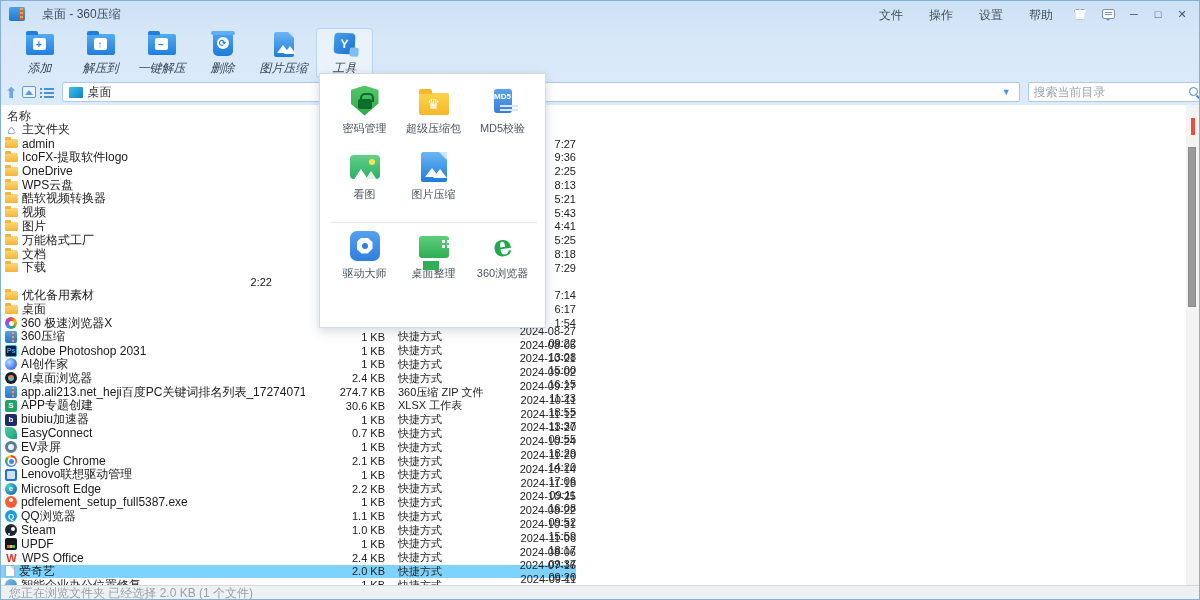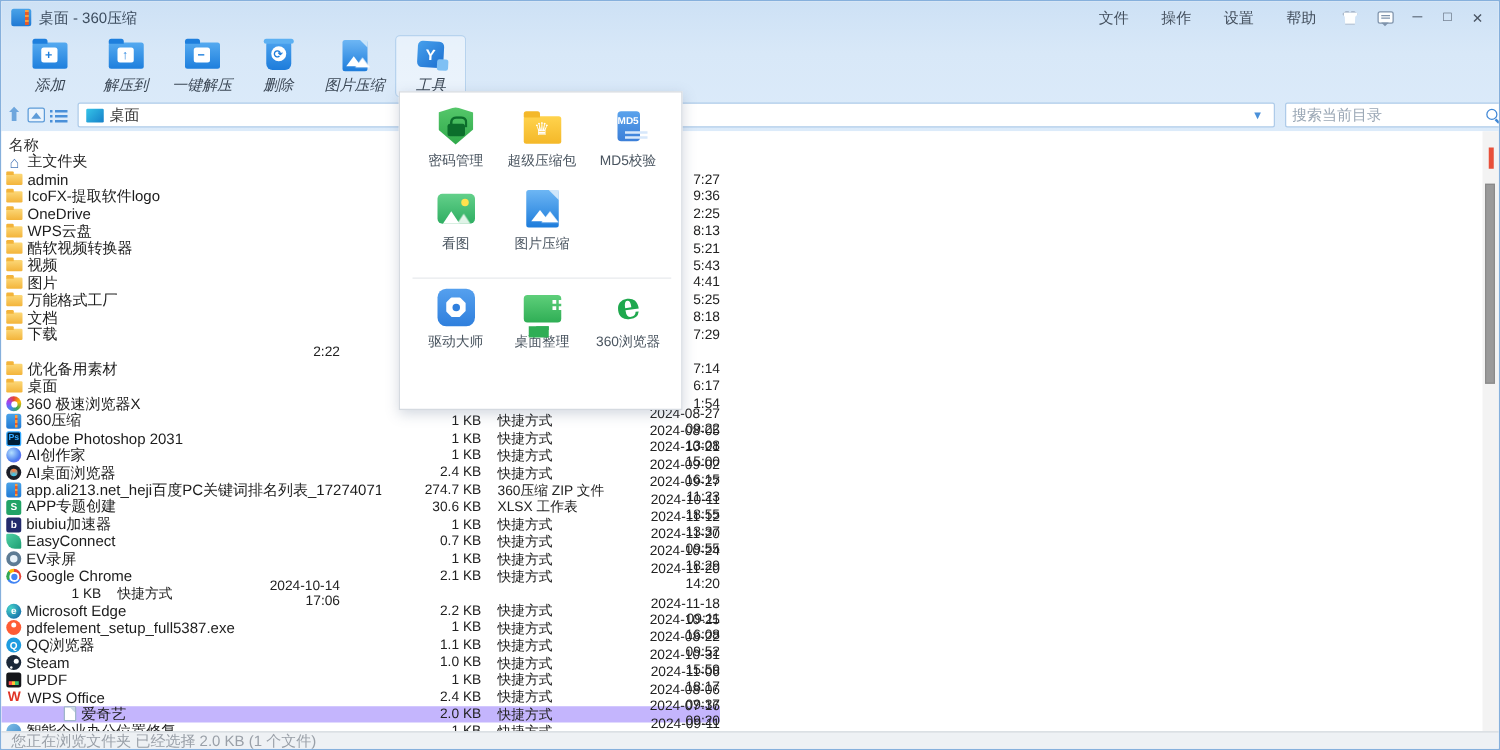--- a/index.html
+++ b/index.html
@@ -11,21 +11,21 @@
   }
   
   .chrome { position:absolute; left:0; top:0; width:1198px; height:104px;
     background:linear-gradient(180deg,#cde1f5 0%,#d8e8f8 40%,#dcebfa 100%); }
   
   .titlebar { position:absolute; left:0; top:0; width:100%; height:26px; display:flex; align-items:center; }
   .app-ico { width:16px; height:14px; margin:0 6px 0 8px; position:relative;
     background:linear-gradient(180deg,#4aa3e8,#1f79d4); border-radius:2px; }
   .app-ico::after { content:""; position:absolute; right:2px; top:1px; width:3px; height:12px;
     background:repeating-linear-gradient(180deg,#ff9d3b 0 2px,#e85a2a 2px 4px); }
-  .title-text { font-size:12px; color:#3c4c5e; }
+  .title-text { font-size:12px; color:#3c4c5e;margin-left:11px; }
   .tb-spacer { flex:1; }
   .menu-item { font-size:12px; color:#44505e; padding:4px 13px; cursor:default; }
   .tb-iconbtn { width:24px; height:18px; display:flex; align-items:center; justify-content:center; margin:0 2px; }
   .shirt { width:13px; height:11px; background:#fdfefe; border:1px solid #8fa4bd;
     clip-path:polygon(0 25%,25% 0,40% 0,50% 18%,60% 0,75% 0,100% 25%,82% 45%,80% 100%,20% 100%,18% 45%); }
   .bubble { width:13px; height:10px; border:1px solid #7f93ab; border-radius:2px; position:relative; background:#fdfefe; }
   .bubble::before { content:""; position:absolute; left:2px; top:2px; width:7px; height:1px; background:#7f93ab; box-shadow:0 2px 0 #7f93ab; }
   .bubble::after { content:""; position:absolute; left:2px; bottom:-3px; width:0; height:0;
     border-left:3px solid transparent; border-right:3px solid transparent; border-top:3px solid #7f93ab; }
   .winbtn { width:22px; height:20px; display:flex; align-items:center; justify-content:center;
@@ -85,21 +85,21 @@
     font-family:"Liberation Sans","DejaVu Sans",sans-serif; }
   .search-input::placeholder { color:#9aa7b5; }
   .mag { width:11px; height:11px; position:relative; }
   .mag::before { content:""; position:absolute; left:0; top:0; width:7px; height:7px; border:1.5px solid #3f87d6; border-radius:50%; }
   .mag::after { content:""; position:absolute; right:0px; bottom:0px; width:4px; height:1.5px; background:#3f87d6; transform:rotate(45deg); }
   
   .main { position:absolute; left:0; top:104px; width:1186px; height:480px; background:#fff; overflow:hidden; }
   .list-header { height:18px; padding:3px 0 0 6px; font-size:12px; color:#333; }
   .rows { }
   .row { height:13.8px; display:flex; align-items:center; width:575px; }
-  .row.selected { background:#c4b5fd;padding-left:46px; }
+  .row.selected { background:#7dd3fc; }
   .cell-name { flex:1; display:flex; align-items:center; overflow:hidden; white-space:nowrap; padding-left:4px; }
   .cell-name .nm { font-size:12px; color:#1c1c1c; margin-left:4px; white-space:nowrap; }
   .cell-size { width:80px; text-align:right; font-size:11px; color:#222; flex:none; }
   .cell-type { width:95px; text-align:left; font-size:11px; color:#222; flex:none; margin-left:13px; }
   .cell-date { width:78px; text-align:right; font-size:11px; color:#222; flex:none; margin-left:5px; margin-right:0; }
   
   .fi { width:13px; height:13px; flex:none; position:relative; display:flex; align-items:center; justify-content:center; }
   .fi-home { color:#4a78b8; font-size:13px; line-height:1; }
   .fi-folder::before { content:""; position:absolute; left:0; top:2px; width:13px; height:9px; border-radius:1px;
     background:linear-gradient(180deg,#fcd878,#f3b43a); }
@@ -492,20 +492,24 @@
       <div class="row">
         <div class="cell-name">
           <div class="fi fi-chrome"></div>
           <span class="nm">Google Chrome</span>
         </div>
         <div class="cell-size">2.1 KB</div>
         <div class="cell-type">快捷方式</div>
         <div class="cell-date">2024-11-20 14:20</div>
       </div>
       <div class="row">
+        <div class="cell-name">
+          <div class="fi fi-lenovo"></div>
+          <span class="nm">Lenovo联想驱动管理</span>
+        </div>
         <div class="cell-size">1 KB</div>
         <div class="cell-type">快捷方式</div>
         <div class="cell-date">2024-10-14 17:06</div>
       </div>
       <div class="row">
         <div class="cell-name">
           <div class="fi fi-edge">e</div>
           <span class="nm">Microsoft Edge</span>
         </div>
         <div class="cell-size">2.2 KB</div>

